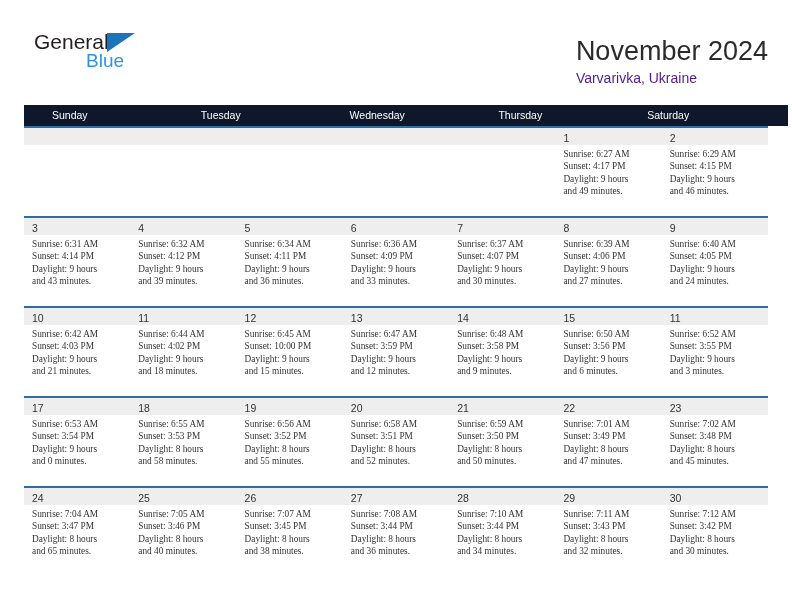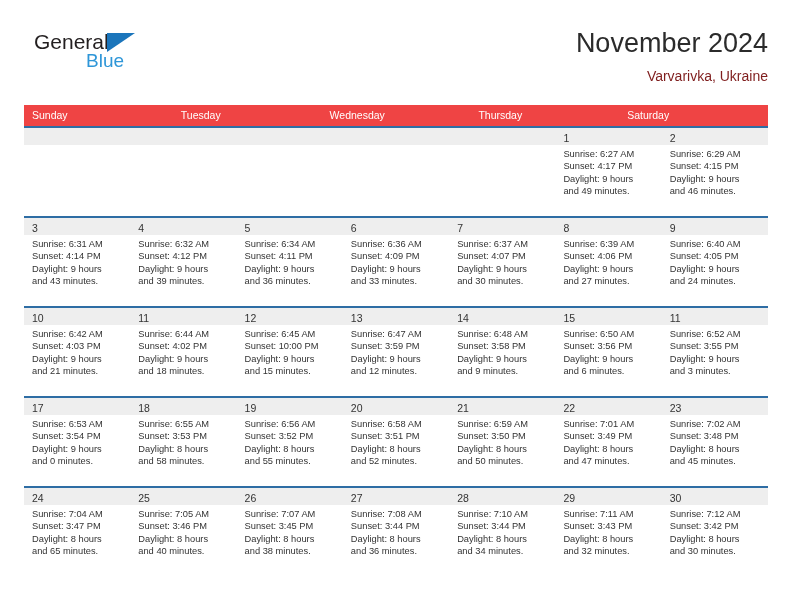--- a/index.html
+++ b/index.html
@@ -61,50 +61,50 @@
     left: 62px;
     top: 20px;
     font-size: 19px;
     color: #2e96d8;
     font-family: "Liberation Sans", sans-serif;
   }
 
   .title-block {
     position: absolute;
     right: 0;
-    top: 0;
-    text-align: right;
+    top: 8px;
+    text-align: left;
   }
   .cal-title {
     font-size: 27px;
     color: #2b2b2b;
     line-height: 34px;
     white-space: nowrap;
     font-weight: normal;
   }
   .cal-subtitle {
     font-size: 14px;
-    color: #7f1d1d;
+    color: #4c1d95;
     line-height: 20px;
-    margin-top: 6px;
     white-space: nowrap;
   }
 
   
   .calendar {
     position: absolute;
     left: 24px;
     top: 105px;
     width: 744px;
   }
 
   .weekday-row {
     display: flex;
     width: 744px;
-    background: #ef4444;
+    background: #0f172a;
+    padding-left: 20px;
   }
   .weekday {
     flex: 1 1 0;
     box-sizing: border-box;
     height: 21px;
     line-height: 21px;
     padding-left: 8px;
     font-size: 10.5px;
     color: #ffffff;
     white-space: nowrap;
@@ -132,20 +132,21 @@
     box-sizing: border-box;
   }
   .cell-date {
     font-size: 10.5px;
     line-height: 17px;
     color: #333333;
   }
   .cell-body {
     padding: 3px 6px 0 8px;
     box-sizing: border-box;
+    font-family: Liberation Serif, serif;
   }
   .cell-line {
     font-size: 9.3px;
     line-height: 12.3px;
     color: #333333;
     white-space: nowrap;
   }
   .cell.empty .cell-datebar {
     background: #eeeeee;
   }

